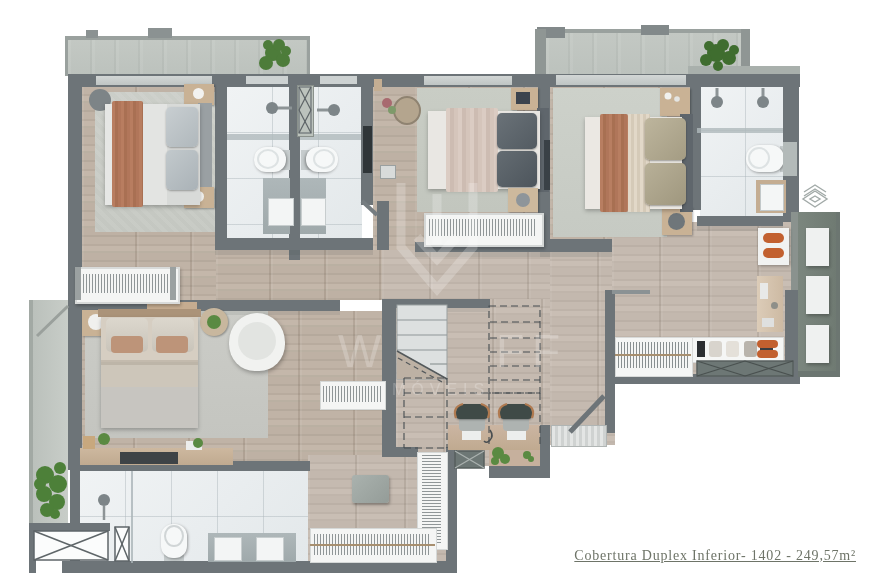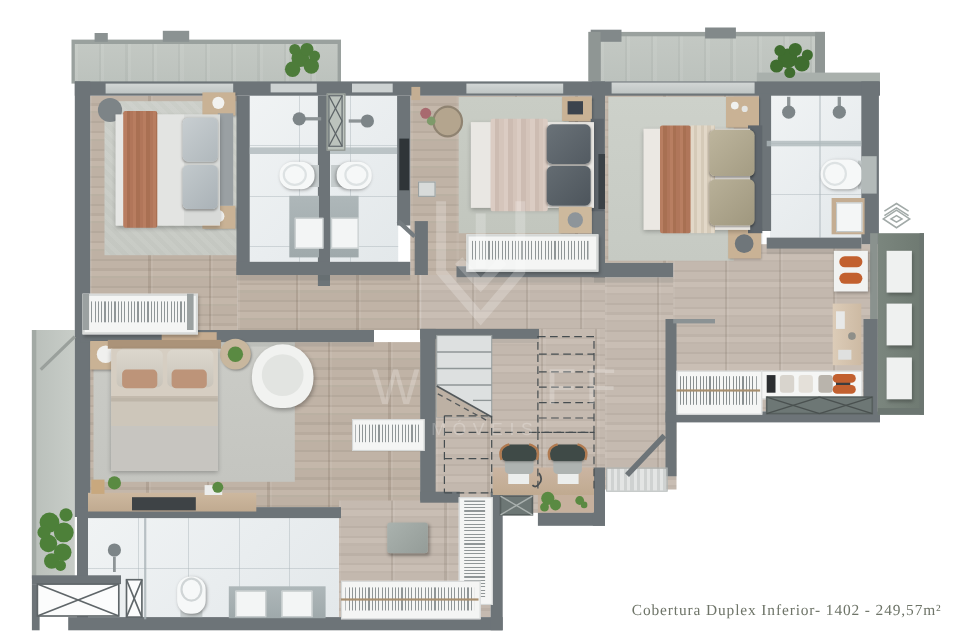--- a/index.html
+++ b/index.html
@@ -456,16 +456,16 @@
 
   <g stroke="#a2aaa8" stroke-width="1.4" fill="none">
     <path d="M804,192 L815,185 L826,192"></path>
     <path d="M804,196 L815,189 L826,196"></path>
     <path d="M815,191 L827,199 L815,207 L803,199 Z"></path>
     <path d="M815,196 L820,199 L815,202 L810,199 Z"></path>
   </g>
 </svg>
 
 <div class="a" style="left:0;top:548px;width:856px;text-align:right;
-  font-family:'Liberation Serif',serif;font-size:14px;color:#6e7468;letter-spacing:.8px;">
+  font-family:'Liberation Serif',serif;font-size:14px;color:#6e7468;letter-spacing:.8px;text-decoration:underline;">
   Cobertura Duplex Inferior- 1402 - 249,57m²</div>
 
 </div>
 
 </body></html>

